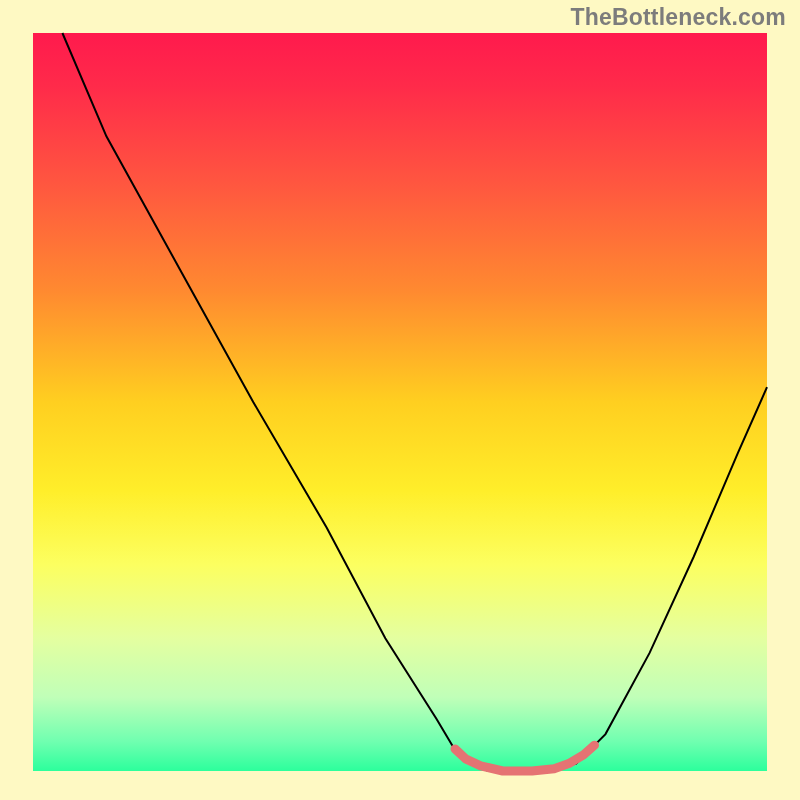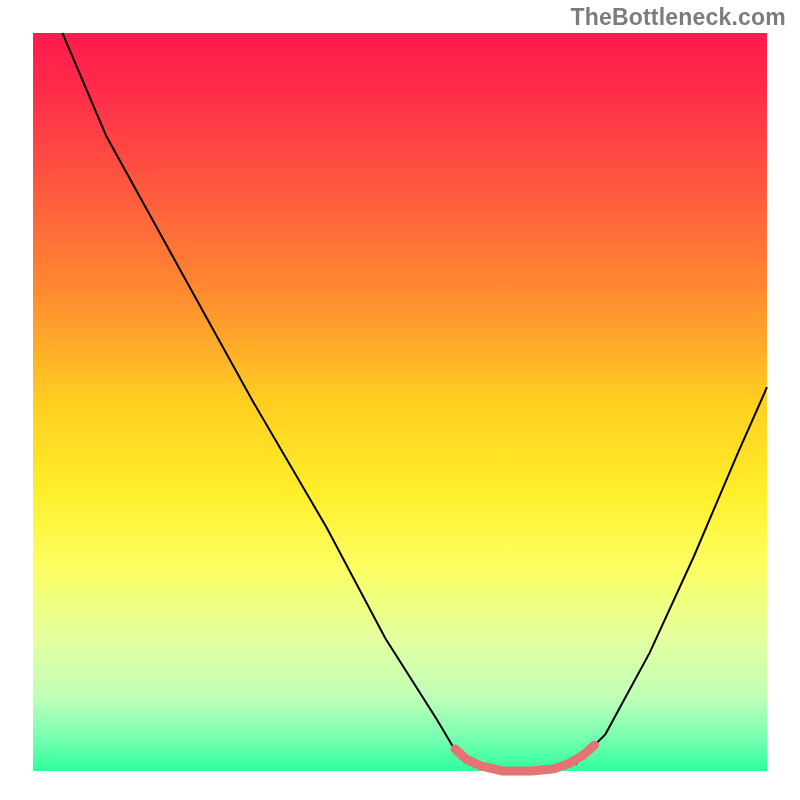--- a/index.html
+++ b/index.html
@@ -8,21 +8,21 @@
     width: 800px;
     height: 800px;
     background: #000;
     overflow: hidden;
     font-family: Arial, Helvetica, sans-serif;
   }
   .stage {
     position: relative;
     width: 800px;
     height: 800px;
-    background: #ffffff;
+    background: #fef9c3;
   }
   .watermark {
     position: absolute;
     top: 4px;
     right: 14px;
     font-size: 23px;
     font-weight: bold;
     color: #7c7c7c;
     letter-spacing: 0.2px;
     z-index: 5;

